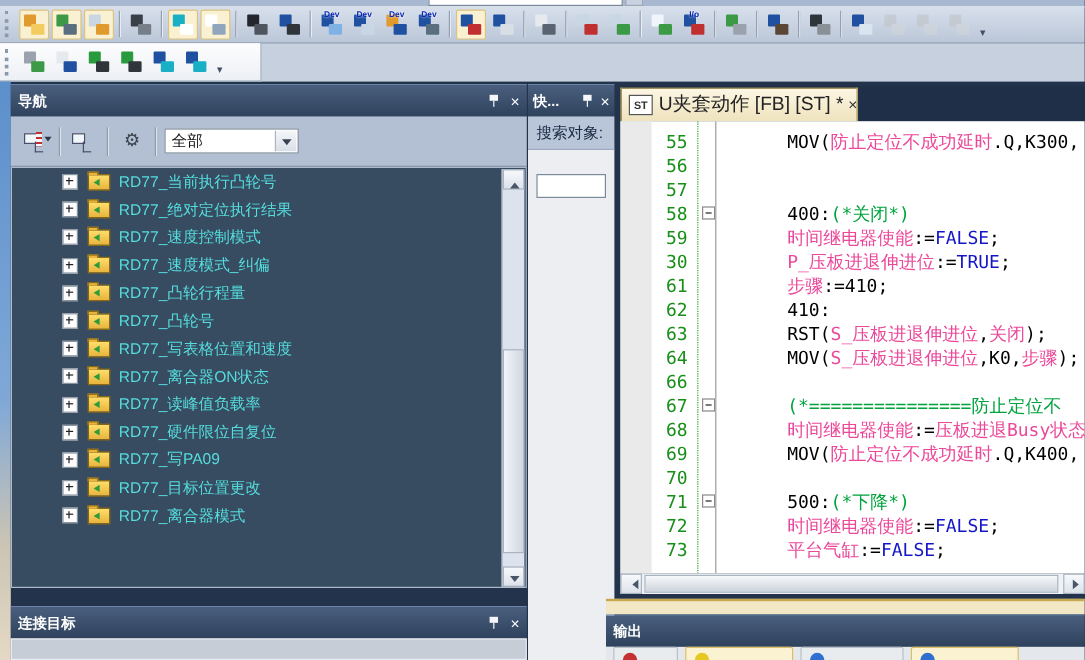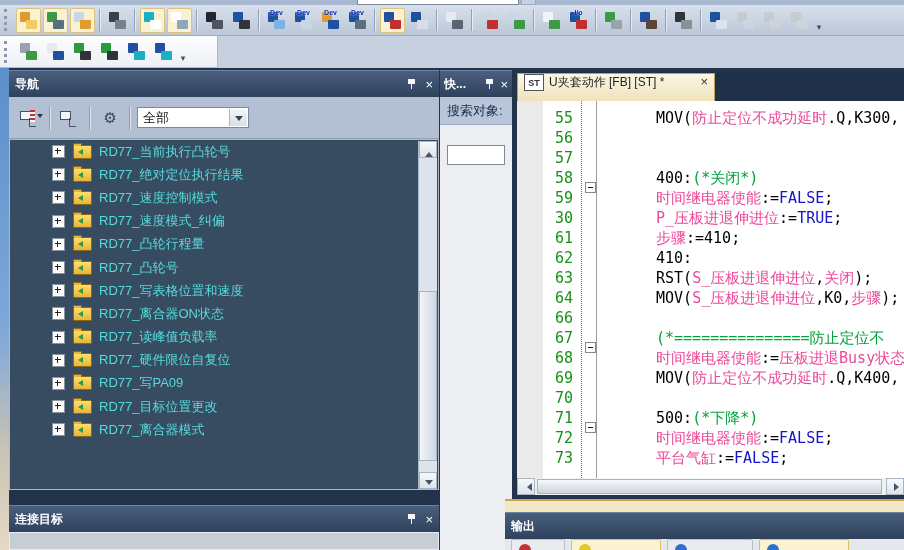--- a/index.html
+++ b/index.html
@@ -87,32 +87,32 @@
                font-size:13px;display:flex;align-items:center;padding-left:7px;box-sizing:border-box;
                white-space:nowrap;overflow:hidden;border-bottom:1px solid #9DACC2;}
   #quick-body{position:absolute;left:0;top:55px;width:72px;height:425px;background:#EDEEF1;}
   #quick-input{position:absolute;left:7px;top:20px;width:58px;height:20px;background:#FFF;
                border:1px solid #7A8A9A;box-sizing:border-box;font-size:12px;}
 
   
   #editor{left:517px;top:72px;width:387px;height:424px;}
   #tabbar{position:absolute;left:0;top:0;width:387px;height:29px;background:#1E2F47;}
   #tab{position:absolute;left:0;top:1px;height:28px;width:198px;background:linear-gradient(#FCF6E4,#EFE3BD);
-       border:1px solid #B9A35E;border-bottom:none;display:flex;align-items:flex-start;padding:0 6px;box-sizing:border-box;}
+       border:1px solid #B9A35E;border-bottom:none;display:flex;align-items:center;padding:0 6px;box-sizing:border-box;}
   #stbadge{width:18px;height:15px;background:#FFF;border:1px solid #555;font-size:9px;font-weight:bold;color:#333;
            display:flex;align-items:center;justify-content:center;margin-right:5px;flex:none;}
-  #tabtitle{font-size:12px;color:#222;white-space:nowrap;flex:1;}
+  #tabtitle{font-size:16px;color:#222;white-space:nowrap;flex:1;}
   #tabclose{color:#333;font-size:13px;margin-left:4px;}
   #ebody{position:absolute;left:0;top:29px;width:387px;height:377px;background:#FFF;overflow:hidden;
          font-family:"DejaVu Sans Mono",monospace;font-size:15px;line-height:20px;}
   #selmargin{position:absolute;left:0;top:0;width:26px;height:377px;background:#EAEAEA;}
   #dotline{position:absolute;left:64px;top:0;height:377px;border-left:1px dotted #2AA02A;}
   #foldline{position:absolute;left:79px;top:0;height:377px;border-left:1px solid #9C9C9C;}
   #rows{position:absolute;left:0;top:7px;width:387px;}
-  .crow{height:20px;display:flex;white-space:pre;align-items:center;}
+  .crow{height:20px;display:flex;white-space:pre;}
   .lnum{width:60px;text-align:right;padding-right:4px;color:#189018;flex:none;box-sizing:border-box;}
   .foldc{width:32px;flex:none;position:relative;}
   .fbox{position:absolute;left:8px;top:4px;width:11px;height:11px;background:#FFF;border:1px solid #888;box-sizing:border-box;}
   .fbox:before{content:"";position:absolute;left:2px;top:4px;width:5px;height:1px;background:#222;}
   .ctext{padding-left:47px;}
   .sk{color:#000;}.sv{color:#ec4899;}.sb{color:#1414C8;}.sc{color:#00A33D;}
   #hscroll{position:absolute;left:0;top:406px;width:387px;height:17px;background:#EFF1F3;}
   #hl-btn{left:0;top:0;height:17px;width:18px;}
   #hr-btn{right:0;top:0;height:17px;width:18px;left:auto;}
   #hthumb{position:absolute;left:20px;top:1px;width:345px;height:15px;background:linear-gradient(#F6F8FA,#CDD4DD);

